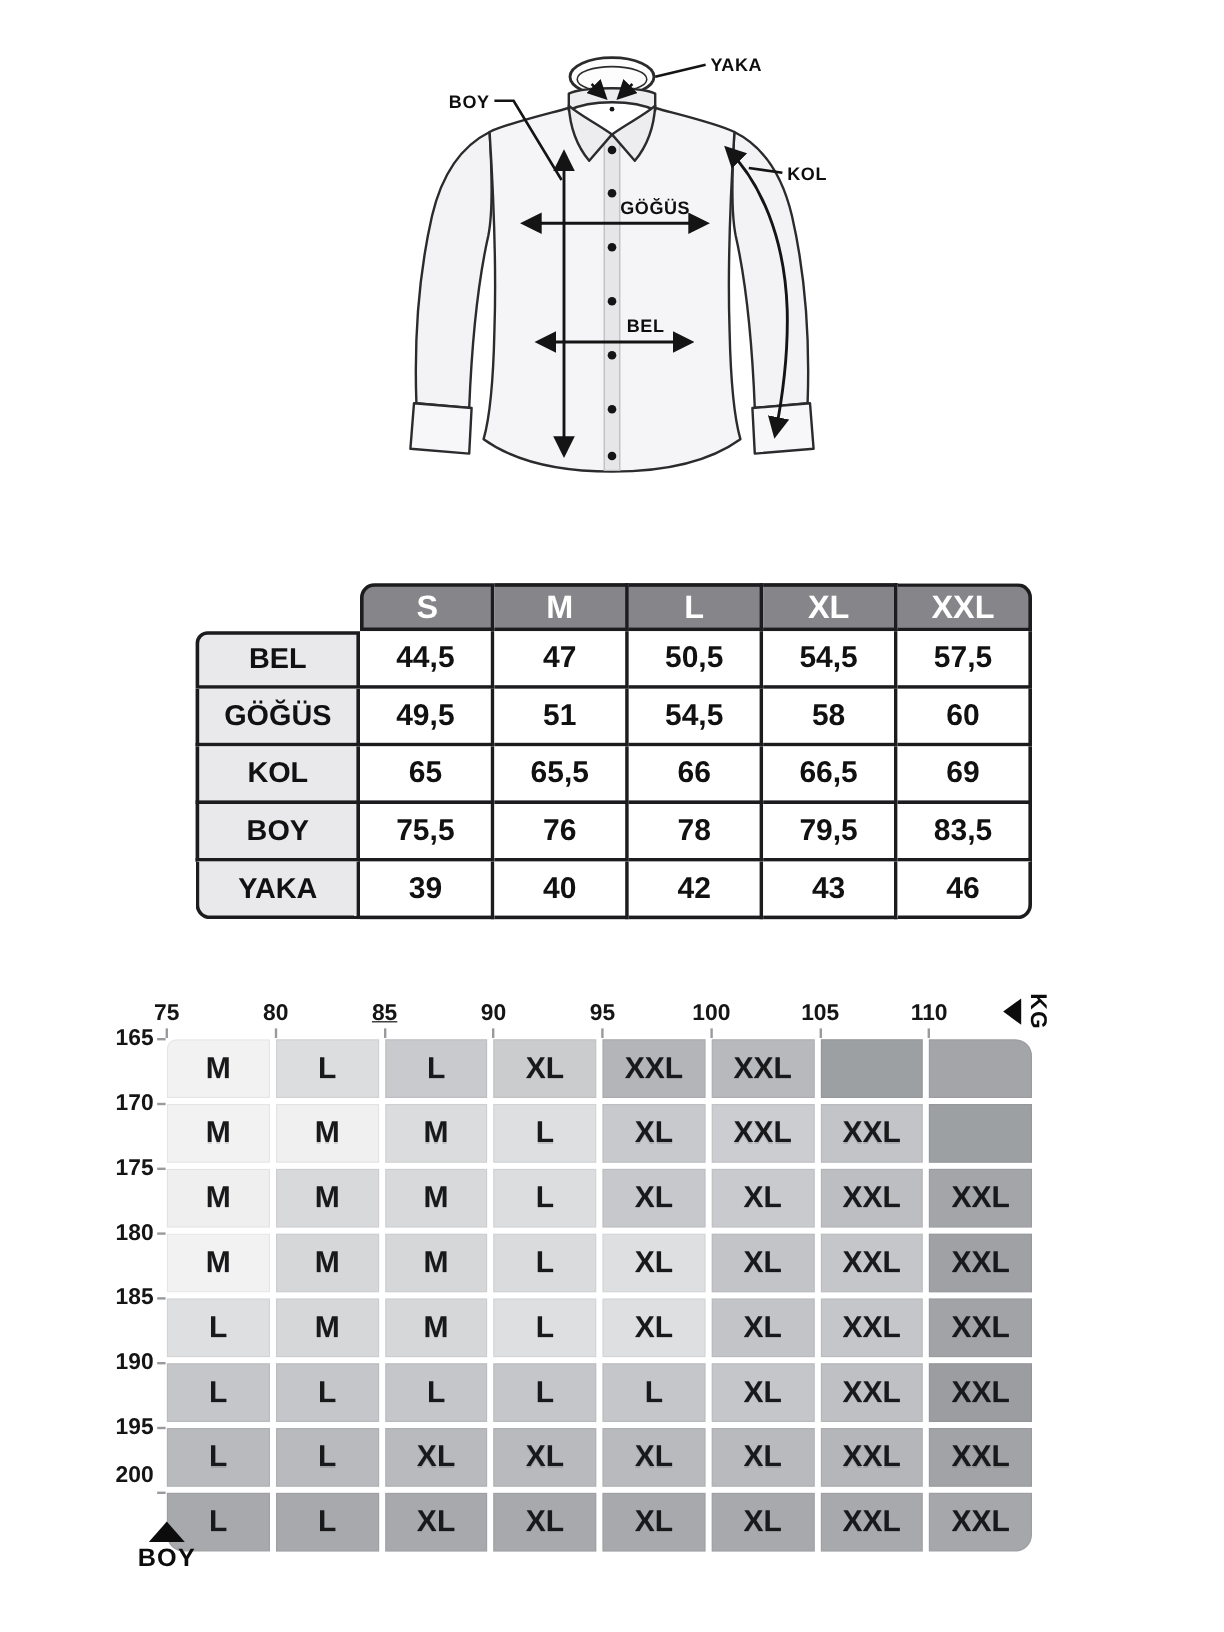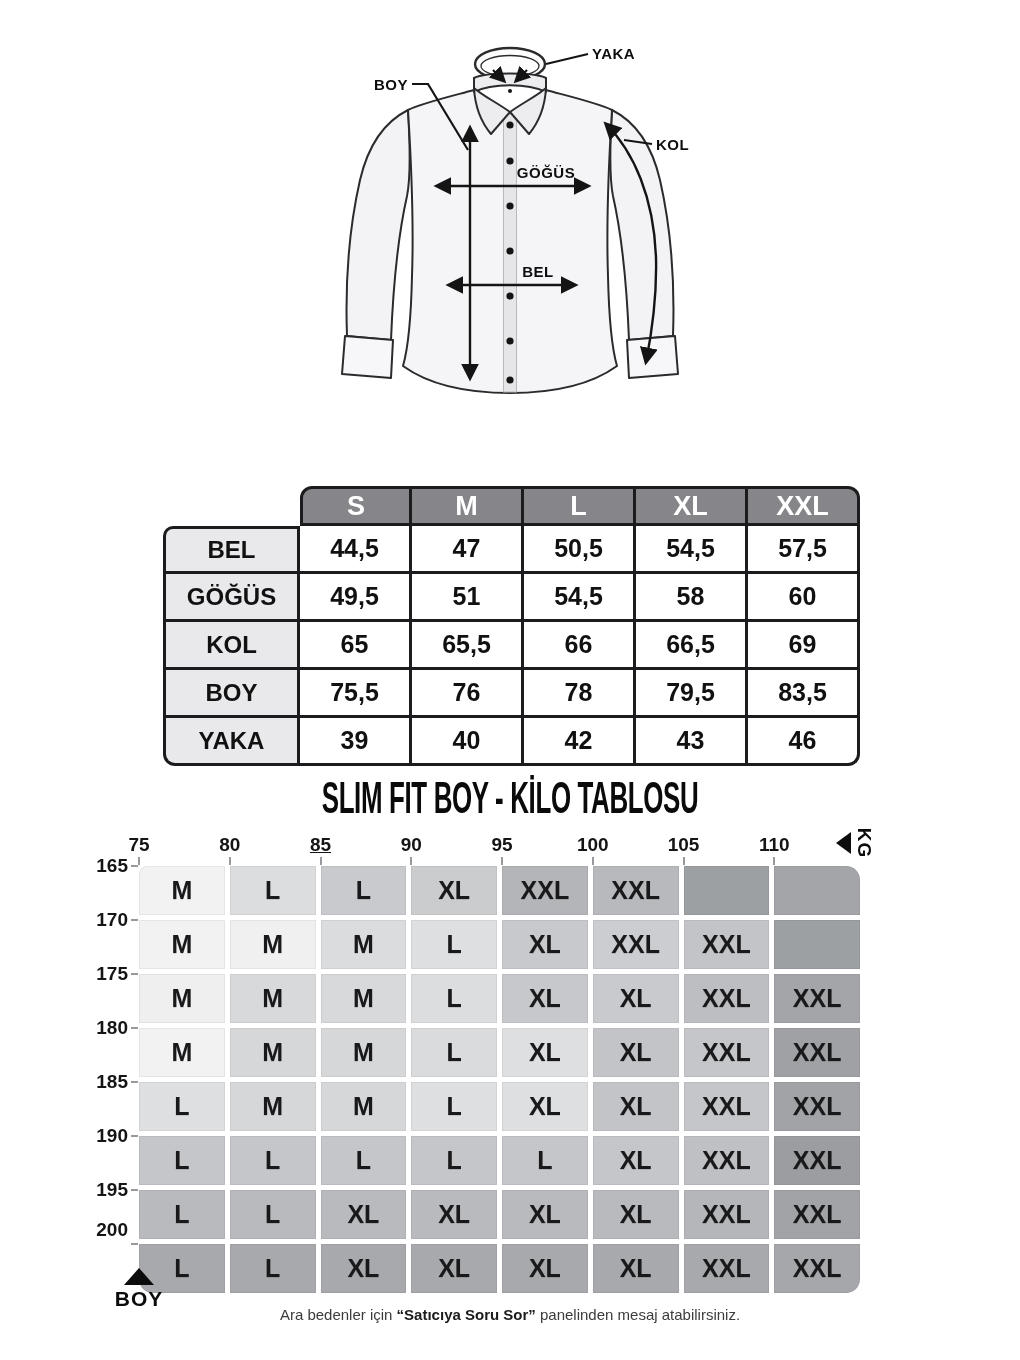--- a/index.html
+++ b/index.html
@@ -170,23 +170,20 @@
       <div class="t1-val">79,5</div>
       <div class="t1-val">83,5</div>
       <div class="t1-label rbot">YAKA</div>
       <div class="t1-val">39</div>
       <div class="t1-val">40</div>
       <div class="t1-val">42</div>
       <div class="t1-val">43</div>
       <div class="t1-val vbot">46</div>
     </div>
 
-  <div class="sec-title" id="title2">
-    <span class="cond">SLIM FIT BOY - KİLO TABLOSU</span>
-  </div>
 
   <div class="matrix-zone">
     <div class="kg-marker">
       <span class="kg-arrow"></span>
       <span class="kg-text">KG</span>
     </div>
     <div class="m-grid">
         <div class="m-cell" style="background: rgb(242, 242, 243); border-top-left-radius: 8px;">M</div>
         <div class="m-cell" style="background: rgb(220, 221, 222);">L</div>
         <div class="m-cell" style="background: rgb(201, 202, 205);">L</div>
@@ -283,17 +280,14 @@
       <div class="boy-tick-label" style="top: 241px;">185</div>
       <div class="boy-tick" style="top: 251px;"></div>
       <div class="boy-tick-label" style="top: 295px;">190</div>
       <div class="boy-tick" style="top: 305px;"></div>
       <div class="boy-tick-label" style="top: 349px;">195</div>
       <div class="boy-tick" style="top: 359px;"></div>
       <div class="boy-tick-label" style="top: 389px;">200</div>
       <div class="boy-tick" style="top: 413px;"></div>
     </div>
 
-  <div class="footer">
-    <span>Ara bedenler için </span><b>“Satıcıya Soru Sor”</b><span> panelinden mesaj atabilirsiniz.</span>
-  </div>
 
 </div>
 
 </body></html>

